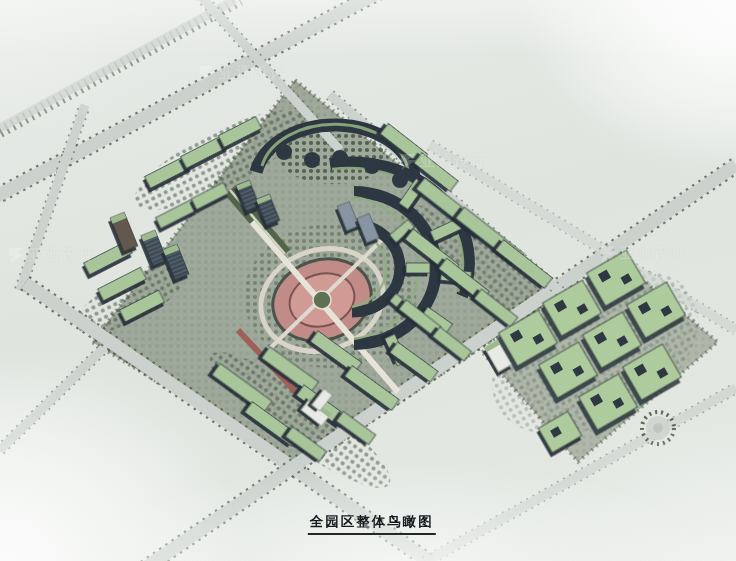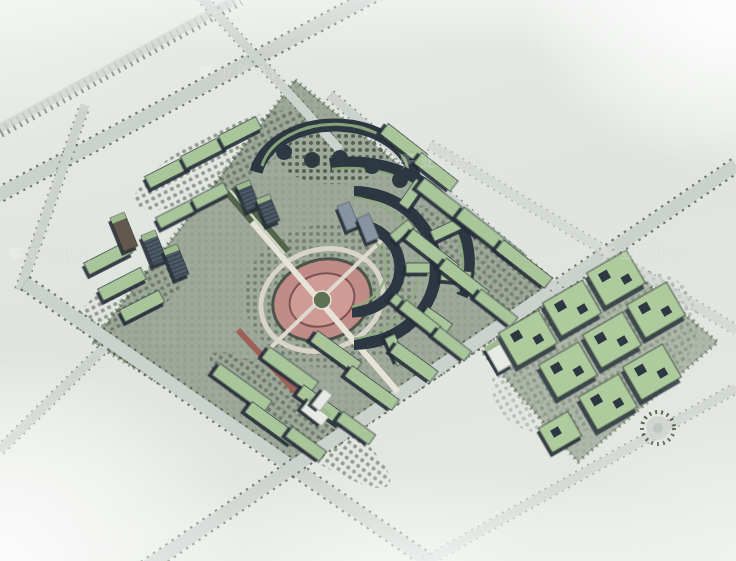--- a/index.html
+++ b/index.html
@@ -374,14 +374,15 @@
       <span class="wm-logo"></span>
       <span class="wm-text">亚通设计</span>
     </div>
 <div class="wm" style="left:600px;top:244px;">
       <span class="wm-logo"></span>
       <span class="wm-text">亚通设计</span>
     </div>
 
 <div class="haze"></div>
 
+<div class="caption">全园区整体鸟瞰图</div>
 
 </div>
 
 </body></html>

